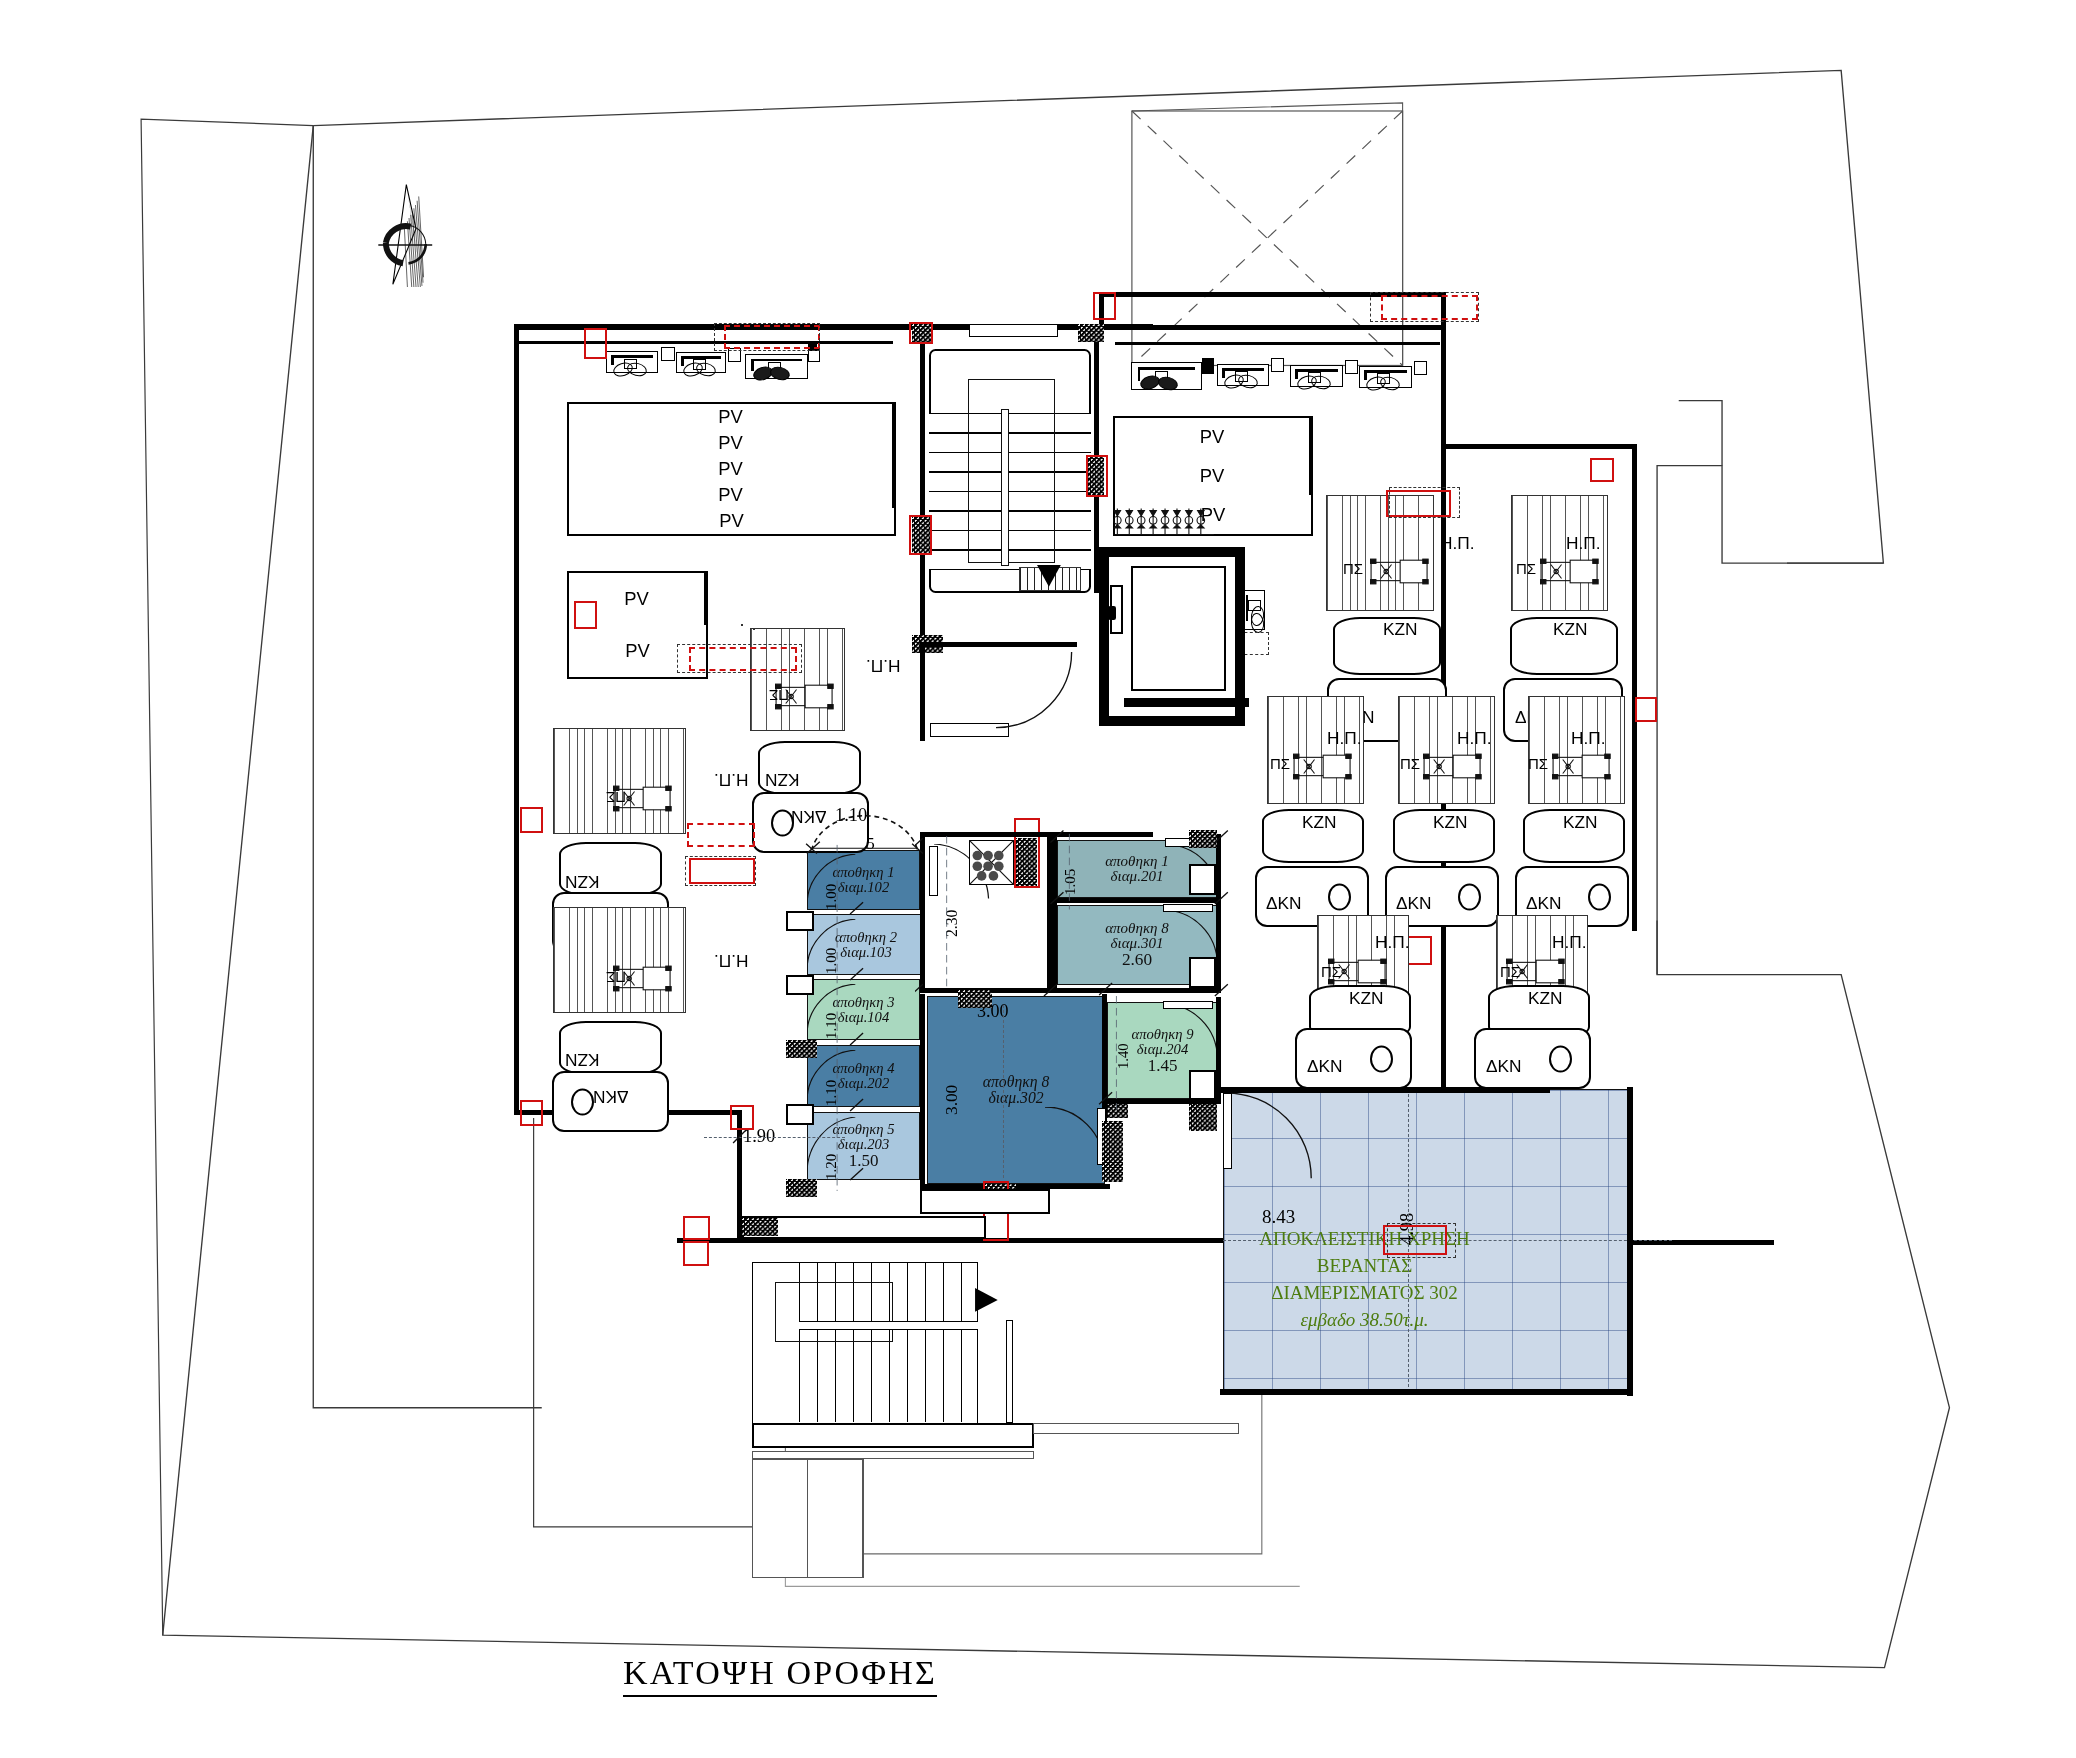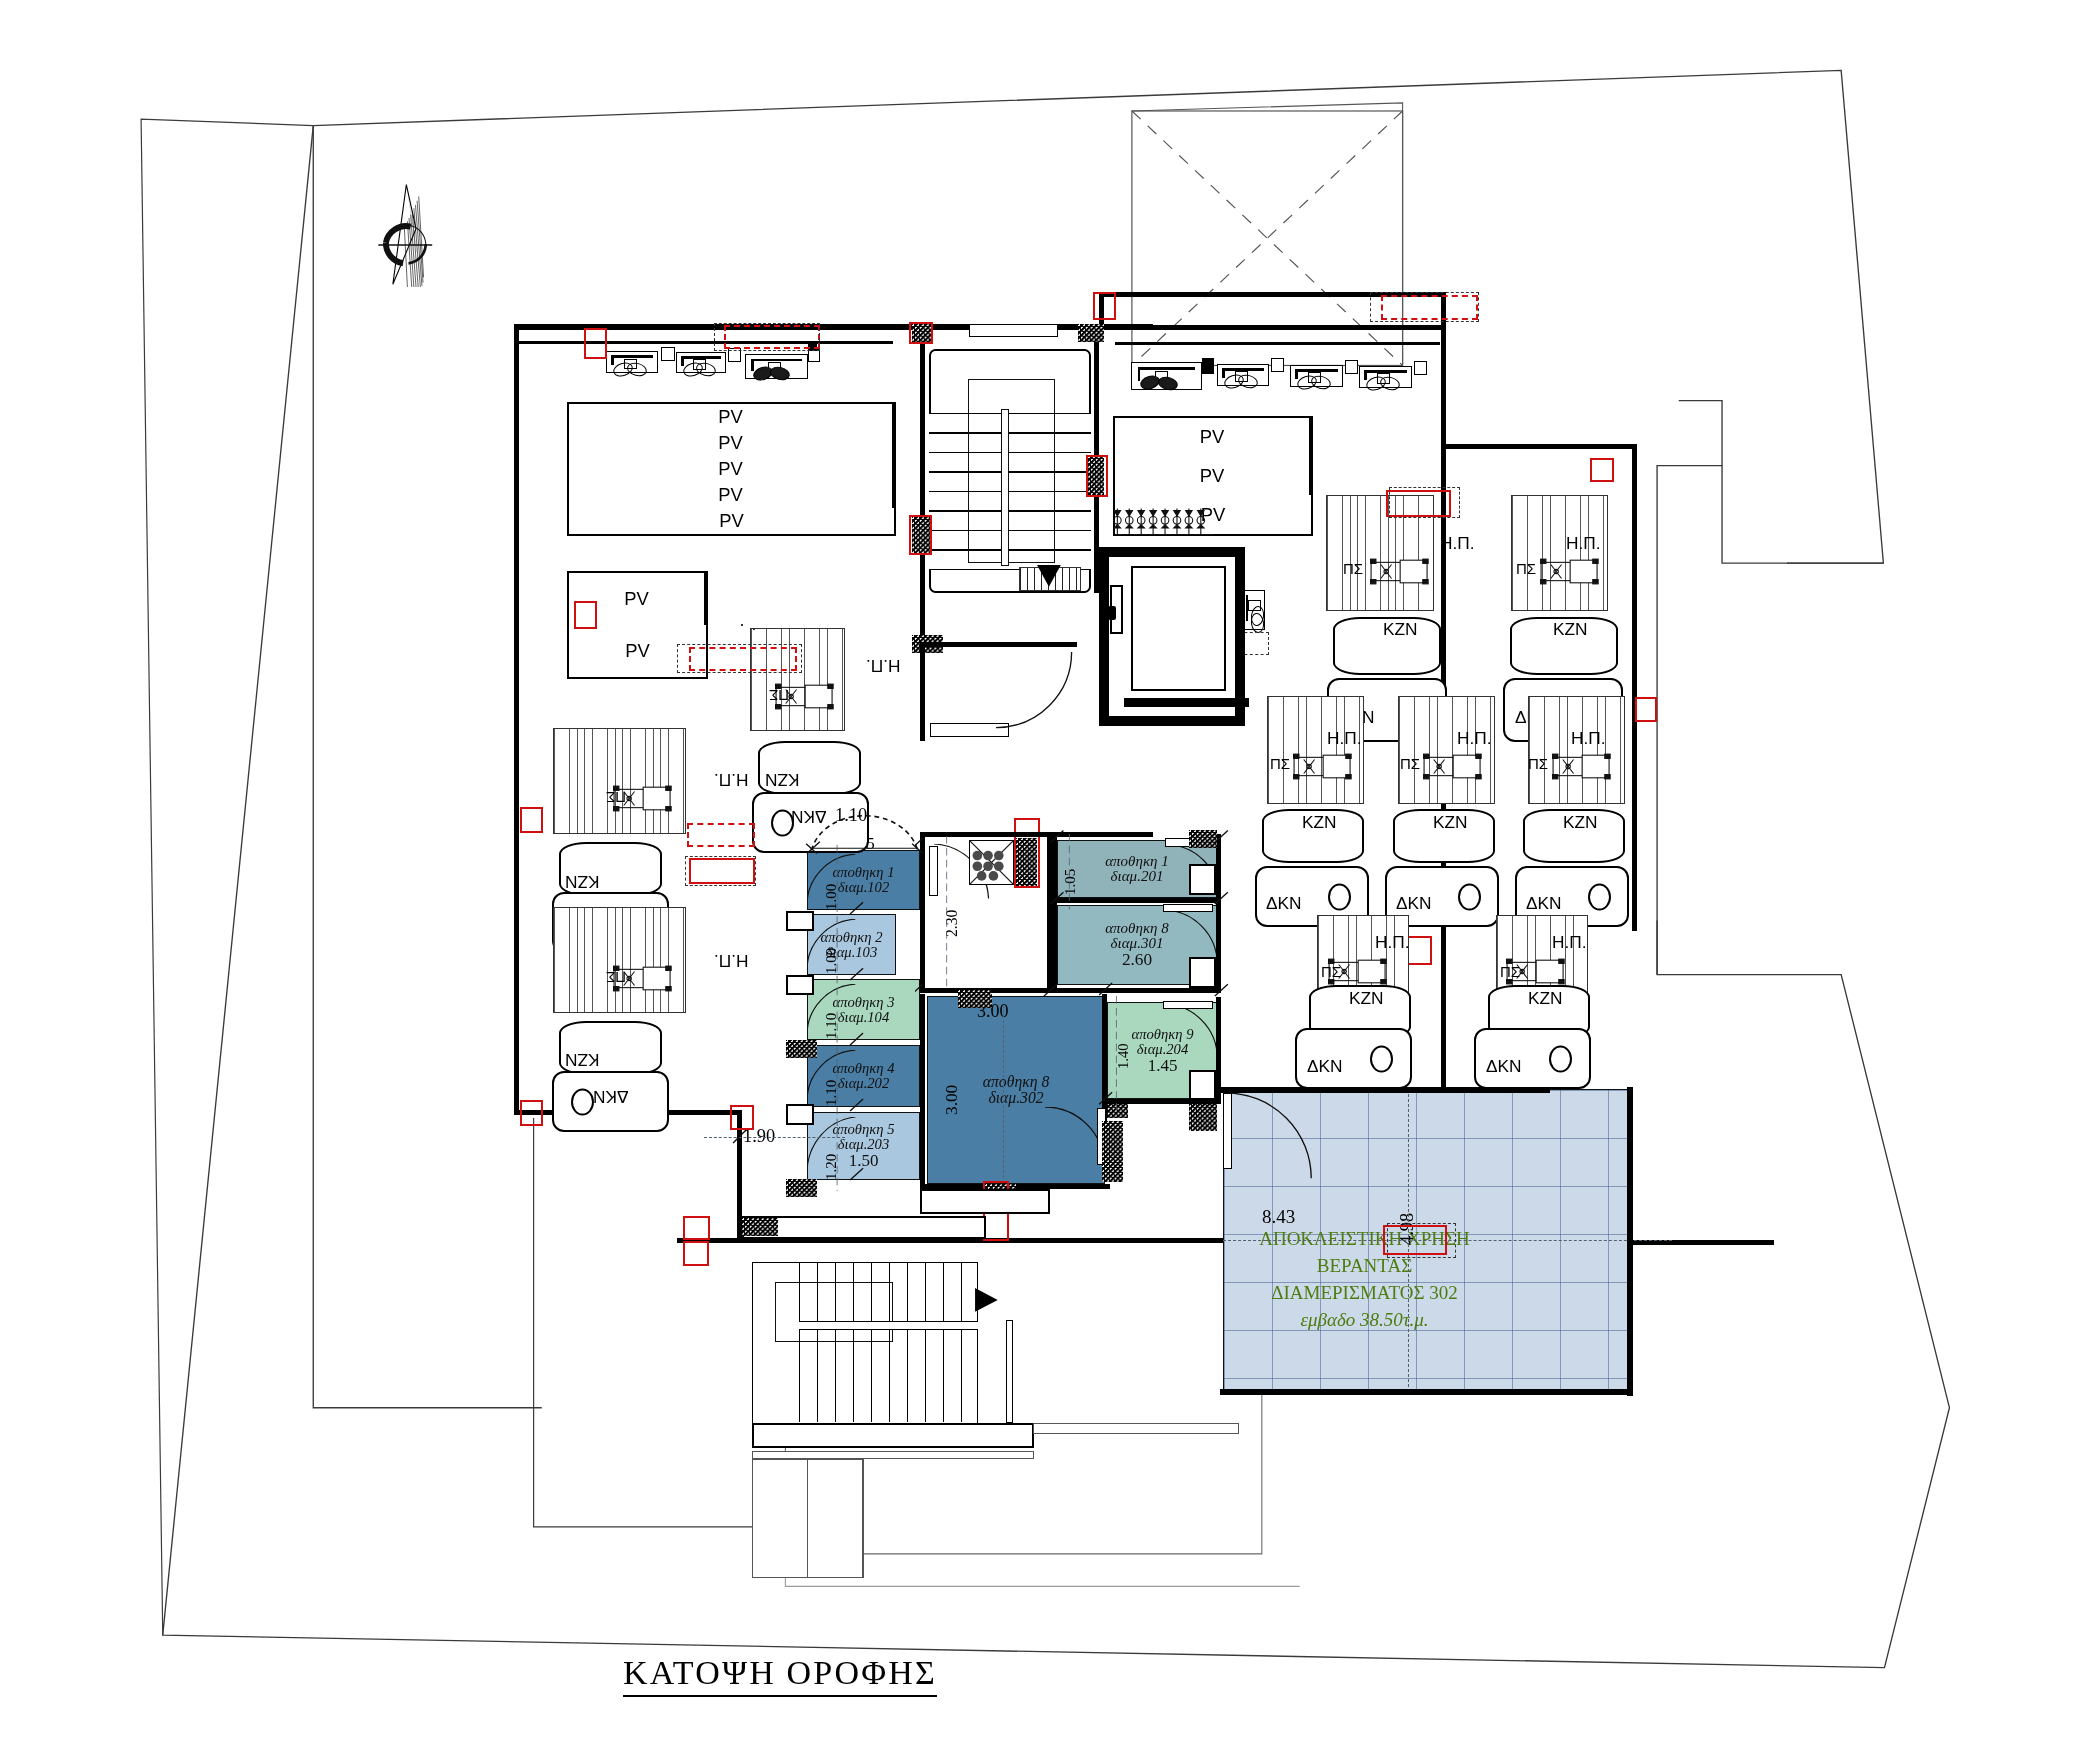--- a/index.html
+++ b/index.html
@@ -349,21 +349,21 @@
     </g>
   </svg>
 
   <div class="room" style="left:807px;top:850px;width:113px;height:60px;background:#4a7ea4;font-size:14.6px;">
     <span class="rname">αποθηκη 1</span>
     <span class="rnum">διαμ.102</span>
   </div>
   <div class="dim" style="left:845px;top:834px;font-size:17px;">1.65</div>
   <div class="dim dimv" style="left:823px;top:910px;font-size:15px;">1.00</div>
 
-  <div class="room" style="left:807px;top:914px;width:89px;height:61px;background:#a9c7de;font-size:14.6px;">
+  <div class="room" style="left:807px;top:914px;width:118px;height:61px;background:#a9c7de;font-size:14.6px;">
     <span class="rname">αποθηκη 2</span>
     <span class="rnum">διαμ.103</span>
   </div>
   <div class="dim dimv" style="left:823px;top:974px;font-size:15px;">1.00</div>
 
   <div class="room" style="left:807px;top:979px;width:113px;height:61px;background:#a9d8bf;font-size:14.6px;">
     <span class="rname">αποθηκη 3</span>
     <span class="rnum">διαμ.104</span>
   </div>
   <div class="dim dimv" style="left:823px;top:1039px;font-size:15px;">1.10</div>

